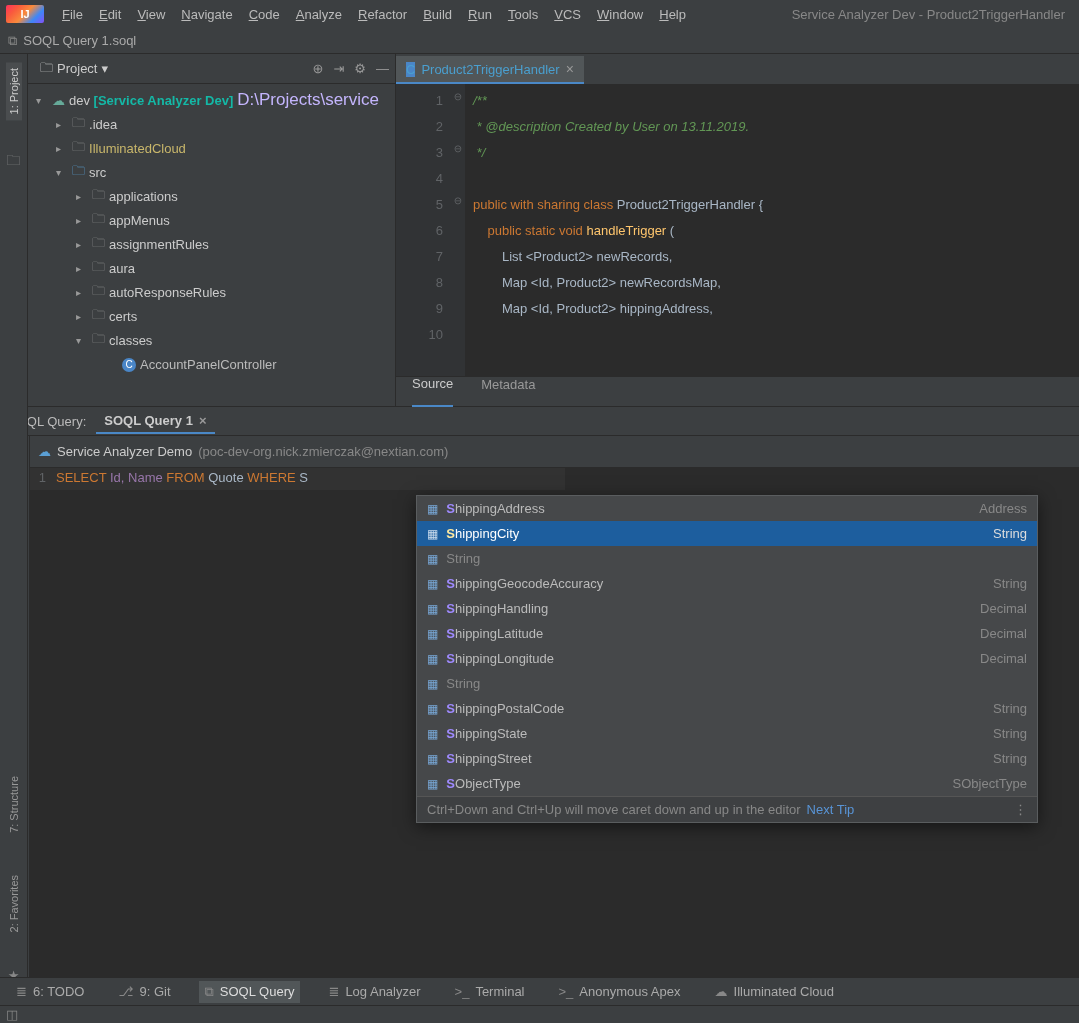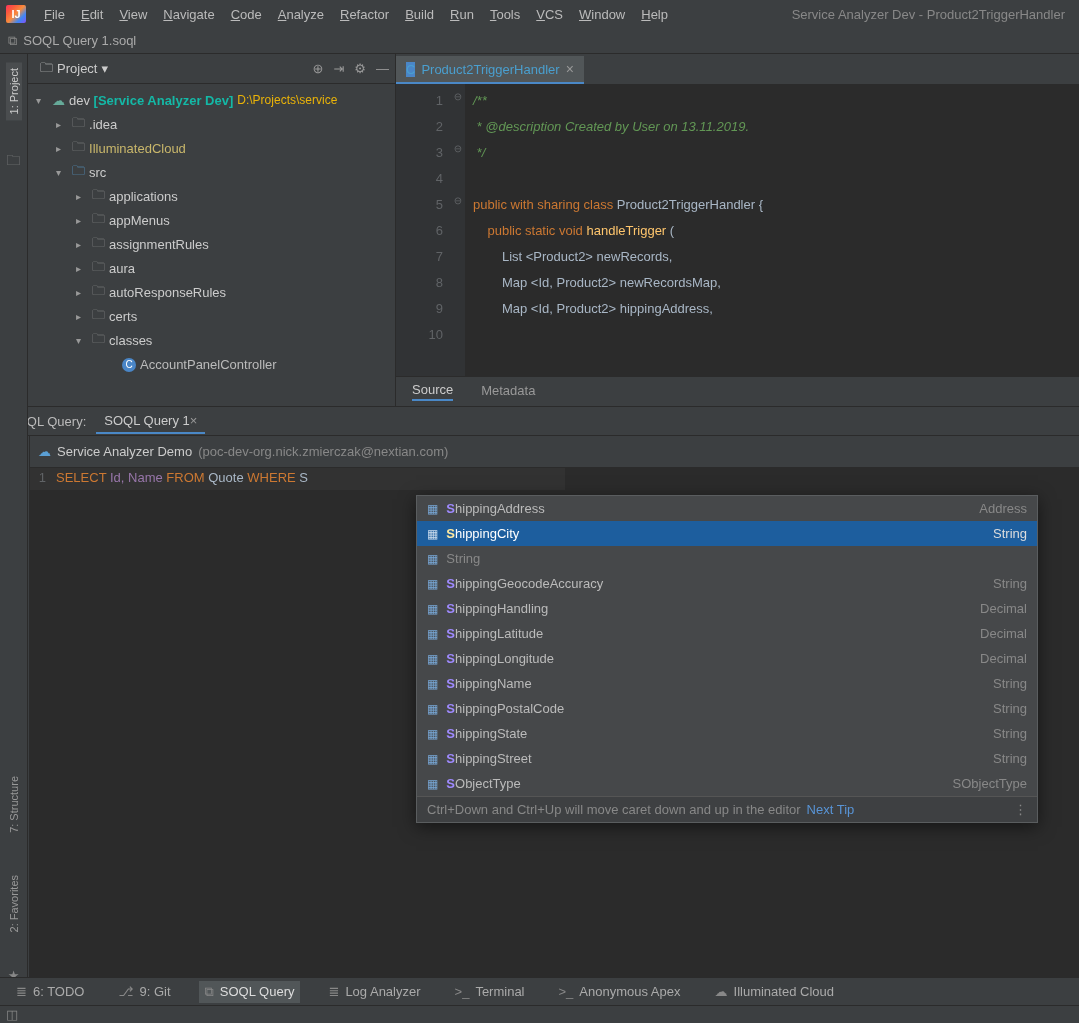--- a/index.html
+++ b/index.html
@@ -1,61 +1,61 @@
 <!DOCTYPE html>
 <html><head>
 <meta charset="utf-8">
 <style>
   *{box-sizing:border-box;margin:0;padding:0;font-family:"Segoe UI",Arial,sans-serif;font-size:13px;}
   body{background:#3c3f41;color:#bbb;width:1079px;height:1023px;overflow:hidden;position:relative;}
   .menubar{height:28px;background:#3c3f41;display:flex;align-items:center;padding:0 6px;gap:2px;}
-  .app-icon{width:20px;height:18px;background:linear-gradient(135deg,#fe315d 0,#f95b3d 25%,#f98b3c 50%,#3e88f6 75%,#8450f8 100%);color:#fff;display:flex;align-items:center;justify-content:center;font-weight:bold;font-size:11px;border-radius:2px;margin-right:8px;}
+  .app-icon{width:38px;height:18px;background:linear-gradient(135deg,#fe315d 0,#f95b3d 25%,#f98b3c 50%,#3e88f6 75%,#8450f8 100%);color:#fff;display:flex;align-items:center;justify-content:center;font-weight:bold;font-size:11px;border-radius:2px;margin-right:8px;}
   .menu-item{padding:4px 8px;cursor:pointer;text-align:center;}
   .menu-item u{text-decoration:underline;}
   .title-right{margin-left:auto;color:#888;padding-right:8px;}
   .breadcrumb{height:26px;background:#3c3f41;border-bottom:1px solid #2b2b2b;display:flex;align-items:center;padding:0 8px;gap:6px;color:#aaa;}
   .bc-icon{color:#888;}
   .main-row{display:flex;height:352px;}
   .gutter-left{width:28px;background:#3c3f41;border-right:1px solid #2b2b2b;display:flex;flex-direction:column;align-items:center;padding-top:8px;gap:30px;}
   .vtab{writing-mode:vertical-rl;transform:rotate(180deg);font-size:11px;color:#999;cursor:pointer;padding:6px 2px;}
   .vtab.active{background:#4a4d4f;color:#ccc;}
   .gutter-left .folder-i{color:#888;font-size:14px;}
   .project-panel{width:368px;background:#3c3f41;border-right:1px solid #2b2b2b;display:flex;flex-direction:column;}
   .pp-header{height:30px;display:flex;align-items:center;padding:0 6px;border-bottom:1px solid #2b2b2b;}
   .pp-sel{display:flex;align-items:center;gap:4px;padding:2px 6px;cursor:pointer;color:#ccc;}
   .pp-tools{margin-left:auto;display:flex;gap:10px;color:#999;}
   .pp-tools span{cursor:pointer;}
   .tree{flex:1;overflow:hidden;padding:4px 0;}
   .tree-row{display:flex;align-items:center;height:24px;padding-left:var(--ind,8px);gap:4px;cursor:pointer;color:#ccc;white-space:nowrap;}
   .tree-row .exp{width:12px;color:#999;font-size:10px;}
   .tree-row .fico{color:#888;}
-  .tree-row .dim{color:#eab308;font-size:12px;}
+  .tree-row .dim{color:#c4b5fd;font-size:17px;}
   .tree-row .yellow{color:#c9b76b;}
   .tree-row .blue-c{background:#4a86c7;color:#fff;border-radius:50%;width:14px;height:14px;font-size:10px;display:inline-flex;align-items:center;justify-content:center;}
   .editor-side{flex:1;display:flex;flex-direction:column;background:#2b2b2b;}
   .tabs{height:30px;background:#3c3f41;display:flex;align-items:flex-end;}
   .tab{height:28px;background:#515658;padding:0 10px;display:flex;align-items:center;gap:6px;border-bottom:2px solid #4a88c7;color:#4a9fcf;cursor:pointer;}
   .tab .close{color:#999;font-size:14px;}
   .editor{flex:1;background:#2b2b2b;display:flex;font-family:"Consolas","Courier New",monospace;font-size:14.5px;line-height:26px;}
   .gut{width:55px;background:#313335;color:#606366;text-align:right;padding:4px 8px 0 0;}
   .gut div{height:26px;}
   .fold{width:14px;background:#313335;color:#606366;}
   .fold div{height:26px;text-align:center;font-size:10px;}
   .code{padding:4px 0 0 8px;color:#a9b7c6;}
   .code .ln{height:26px;white-space:pre;}
   .c-comment{color:#629755;font-style:italic;}
   .c-kw{color:#cc7832;}
   .c-type{color:#a9b7c6;}
   .c-name{color:#ffc66d;}
   .c-id{color:#a9b7c6;}
   .editor-tabs-bottom{height:30px;background:#3c3f41;display:flex;align-items:center;padding:0 16px;gap:28px;border-top:1px solid #2b2b2b;}
-  .etb{color:#999;cursor:pointer;padding-bottom:2px;}
+  .etb{color:#999;cursor:pointer;padding-bottom:14px;}
   .etb.active{color:#ccc;border-bottom:2px solid #4a88c7;}
   .soql-header{height:30px;background:#3c3f41;border-top:1px solid #2b2b2b;border-bottom:1px solid #2b2b2b;display:flex;align-items:center;padding:0 8px;gap:10px;}
-  .soql-tab{padding:4px 8px;color:#ccc;cursor:pointer;display:flex;align-items:center;}
+  .soql-tab{padding:4px 8px;color:#ccc;cursor:pointer;display:flex;gap:6px;align-items:center;font-weight:bold;}
   .soql-tab.active{border-bottom:2px solid #4a88c7;}
   .soql-body{display:flex;height:561px;background:#2b2b2b;}
   .soql-toolbar{width:30px;background:#3c3f41;border-right:1px solid #2b2b2b;display:flex;flex-direction:column;align-items:center;padding-top:8px;gap:14px;color:#aaa;}
   .soql-toolbar span{cursor:pointer;font-size:15px;}
   .run-i{color:#59a869;}
   .soql-main{flex:1;display:flex;flex-direction:column;}
   .conn-bar{height:32px;background:#3c3f41;display:flex;align-items:center;padding:0 8px;gap:6px;border-bottom:1px solid #2b2b2b;}
   .conn-name{color:#ccc;text-align:right;}
   .conn-email{color:#888;}
   .query-area{flex:1;position:relative;font-family:"Consolas","Courier New",monospace;font-size:14.5px;background:#2b2b2b;}
@@ -315,21 +315,20 @@
               <span class="ac-name"><span class="hi">S</span>hippingLatitude</span>
               <span class="ac-type">Decimal</span>
             </div>
             <div class="ac-item">
               <span class="ac-ico">▦</span>
               <span class="ac-name"><span class="hi">S</span>hippingLongitude</span>
               <span class="ac-type">Decimal</span>
             </div>
             <div class="ac-item">
               <span class="ac-ico">▦</span>
-              <span class="ac-name"><span class="hi">S</span>hippingName</span>
               <span class="ac-type">String</span>
             </div>
             <div class="ac-item">
               <span class="ac-ico">▦</span>
               <span class="ac-name"><span class="hi">S</span>hippingPostalCode</span>
               <span class="ac-type">String</span>
             </div>
             <div class="ac-item">
               <span class="ac-ico">▦</span>
               <span class="ac-name"><span class="hi">S</span>hippingState</span>

